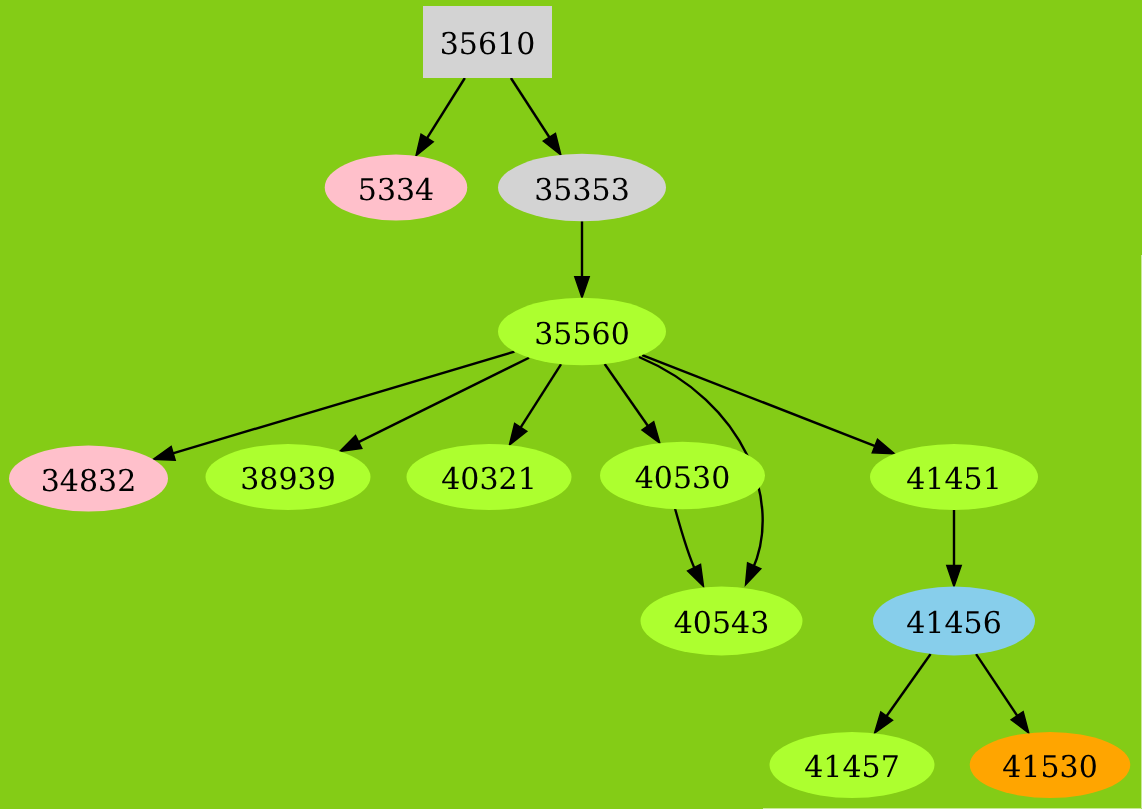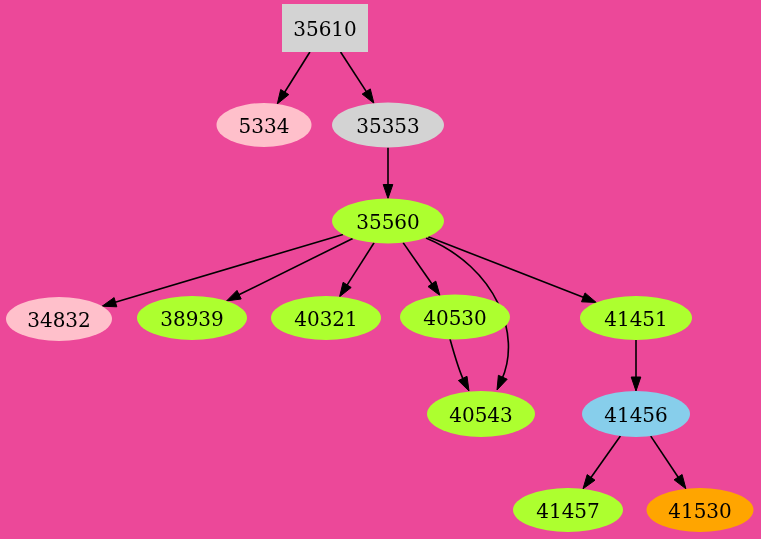--- a/index.html
+++ b/index.html
@@ -5,21 +5,21 @@
   html, body {
     margin: 0;
     padding: 0;
     background: #ffffff;
     font-family: "DejaVu Serif", "Liberation Serif", serif;
   }
   .canvas {
     position: relative;
     width: 761px;
     height: 539px;
-    background: #ec4899;
+    background: #84cc16;
     overflow: hidden;
   }
   svg text {
     font-family: "DejaVu Serif", "Liberation Serif", serif;
     font-size: 20px;
     fill: #000000;
   }
   svg .edge-line {
     fill: none;
     stroke: #000000;

